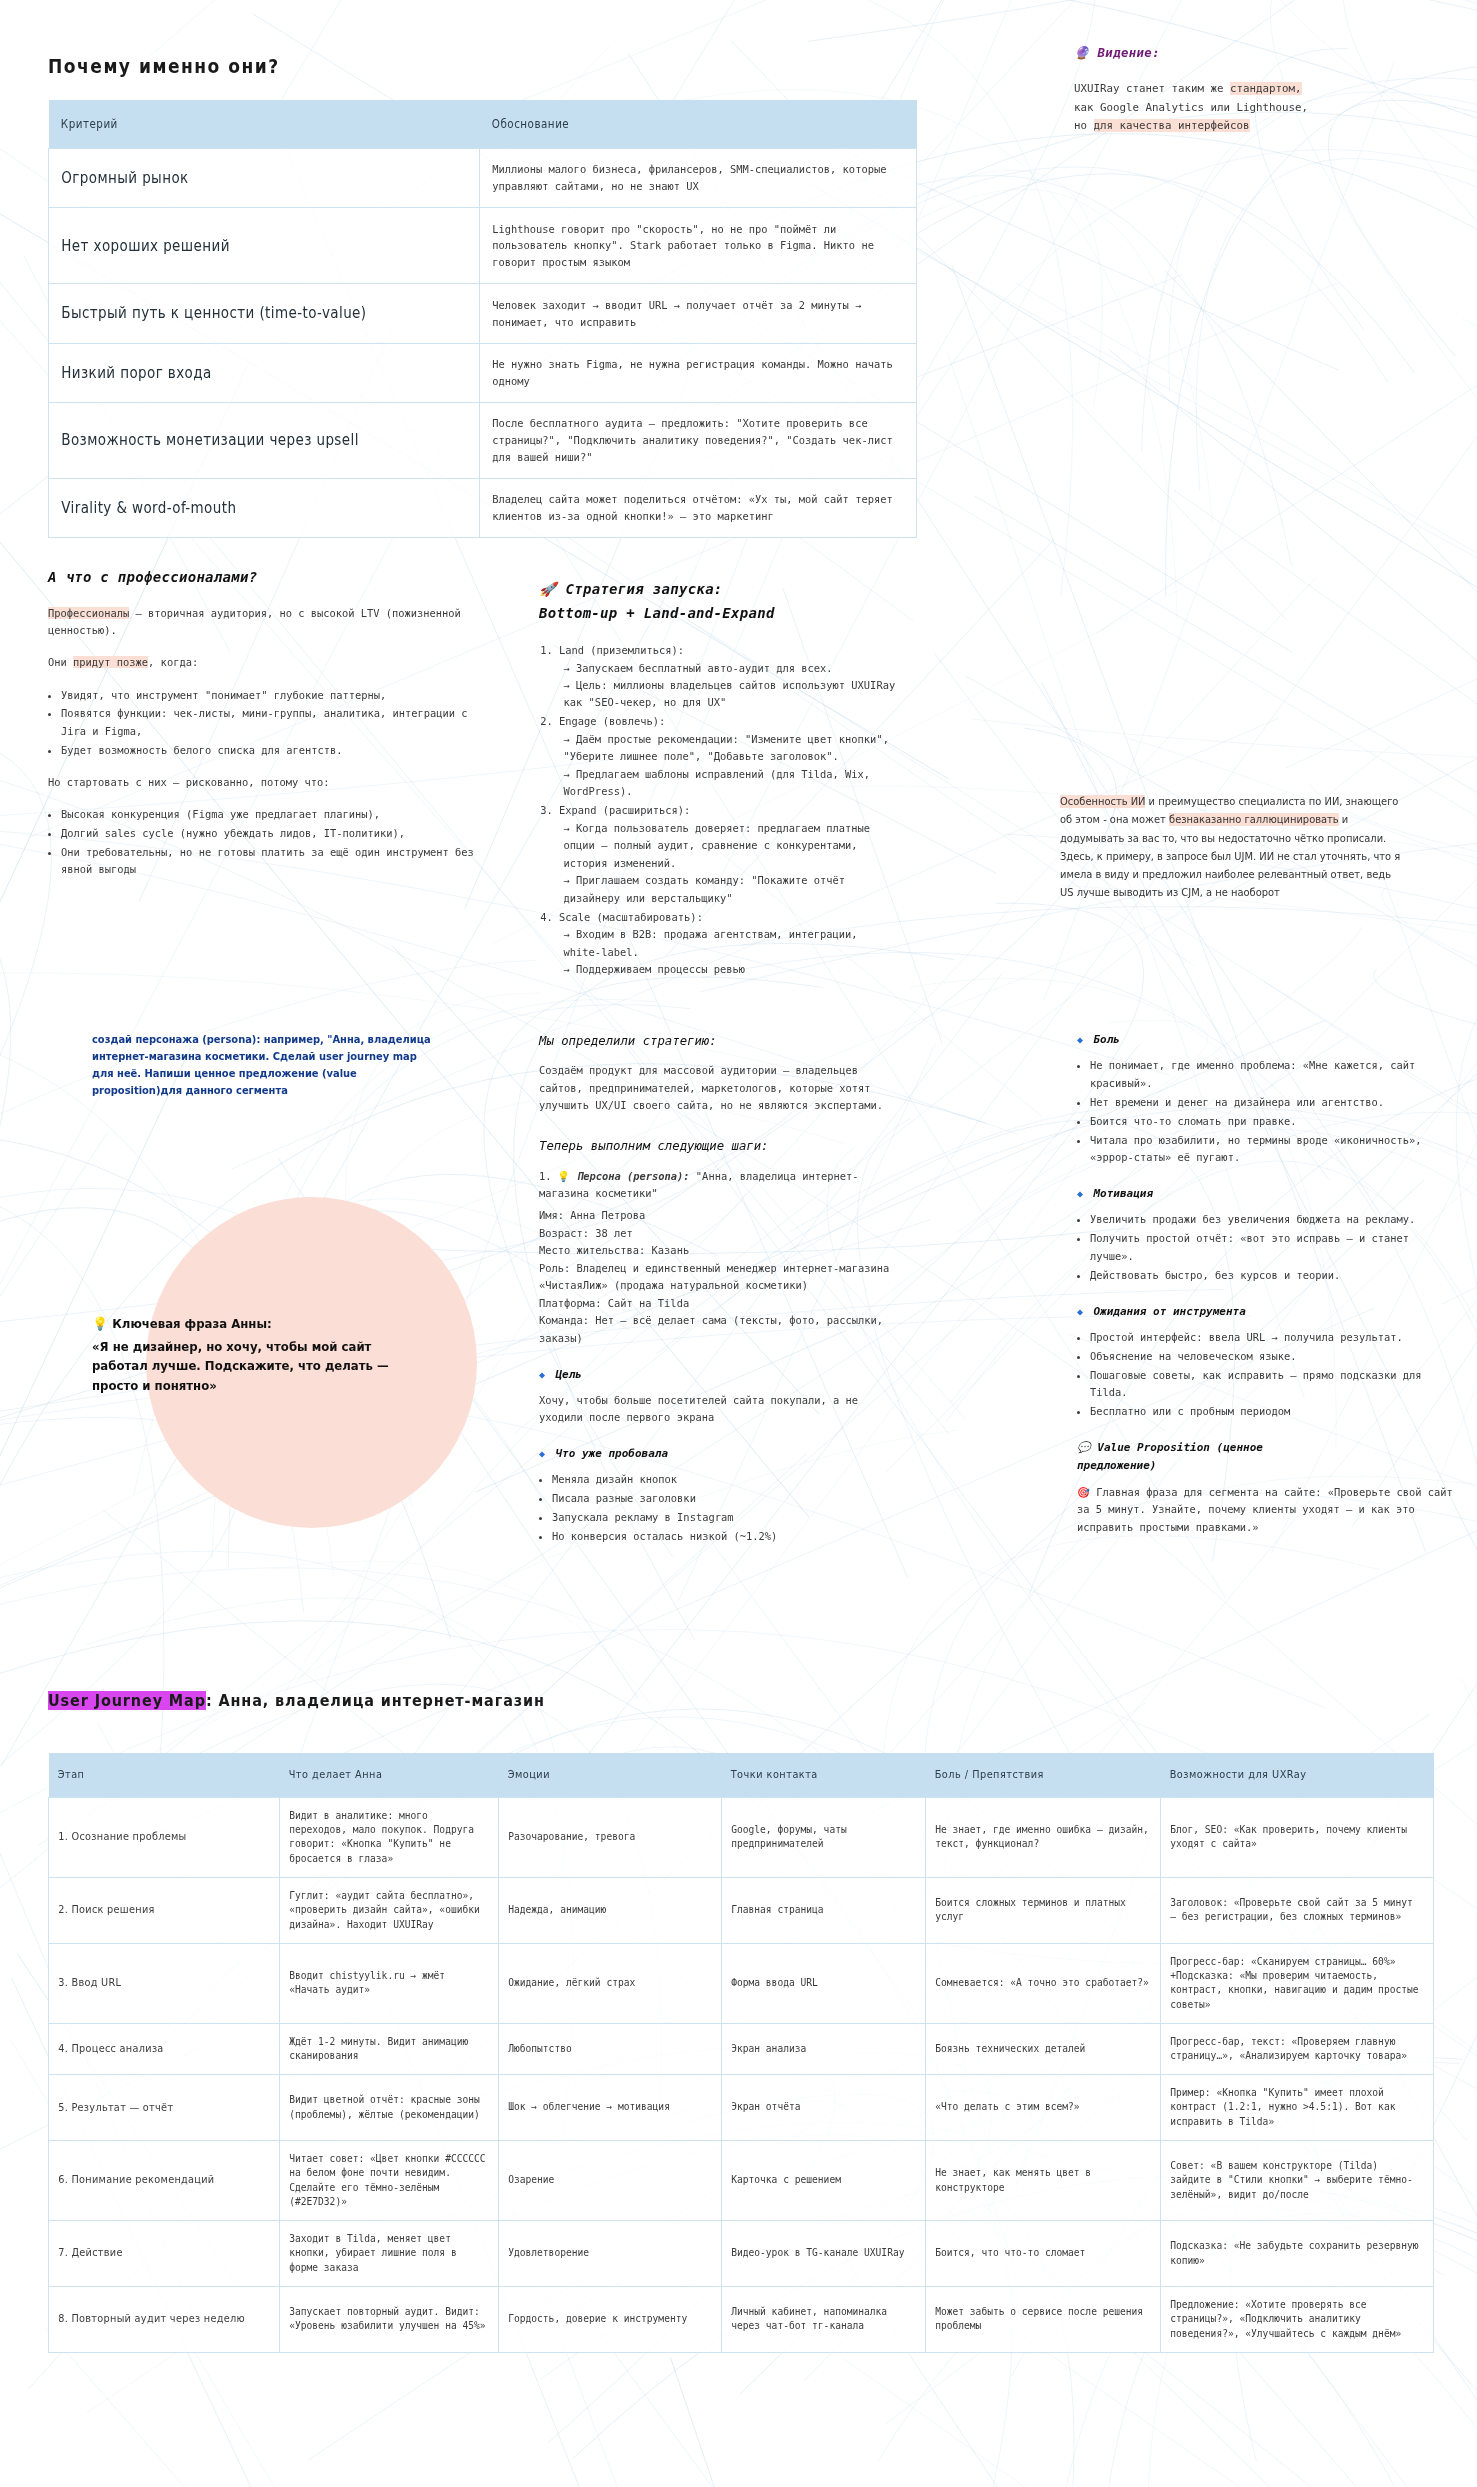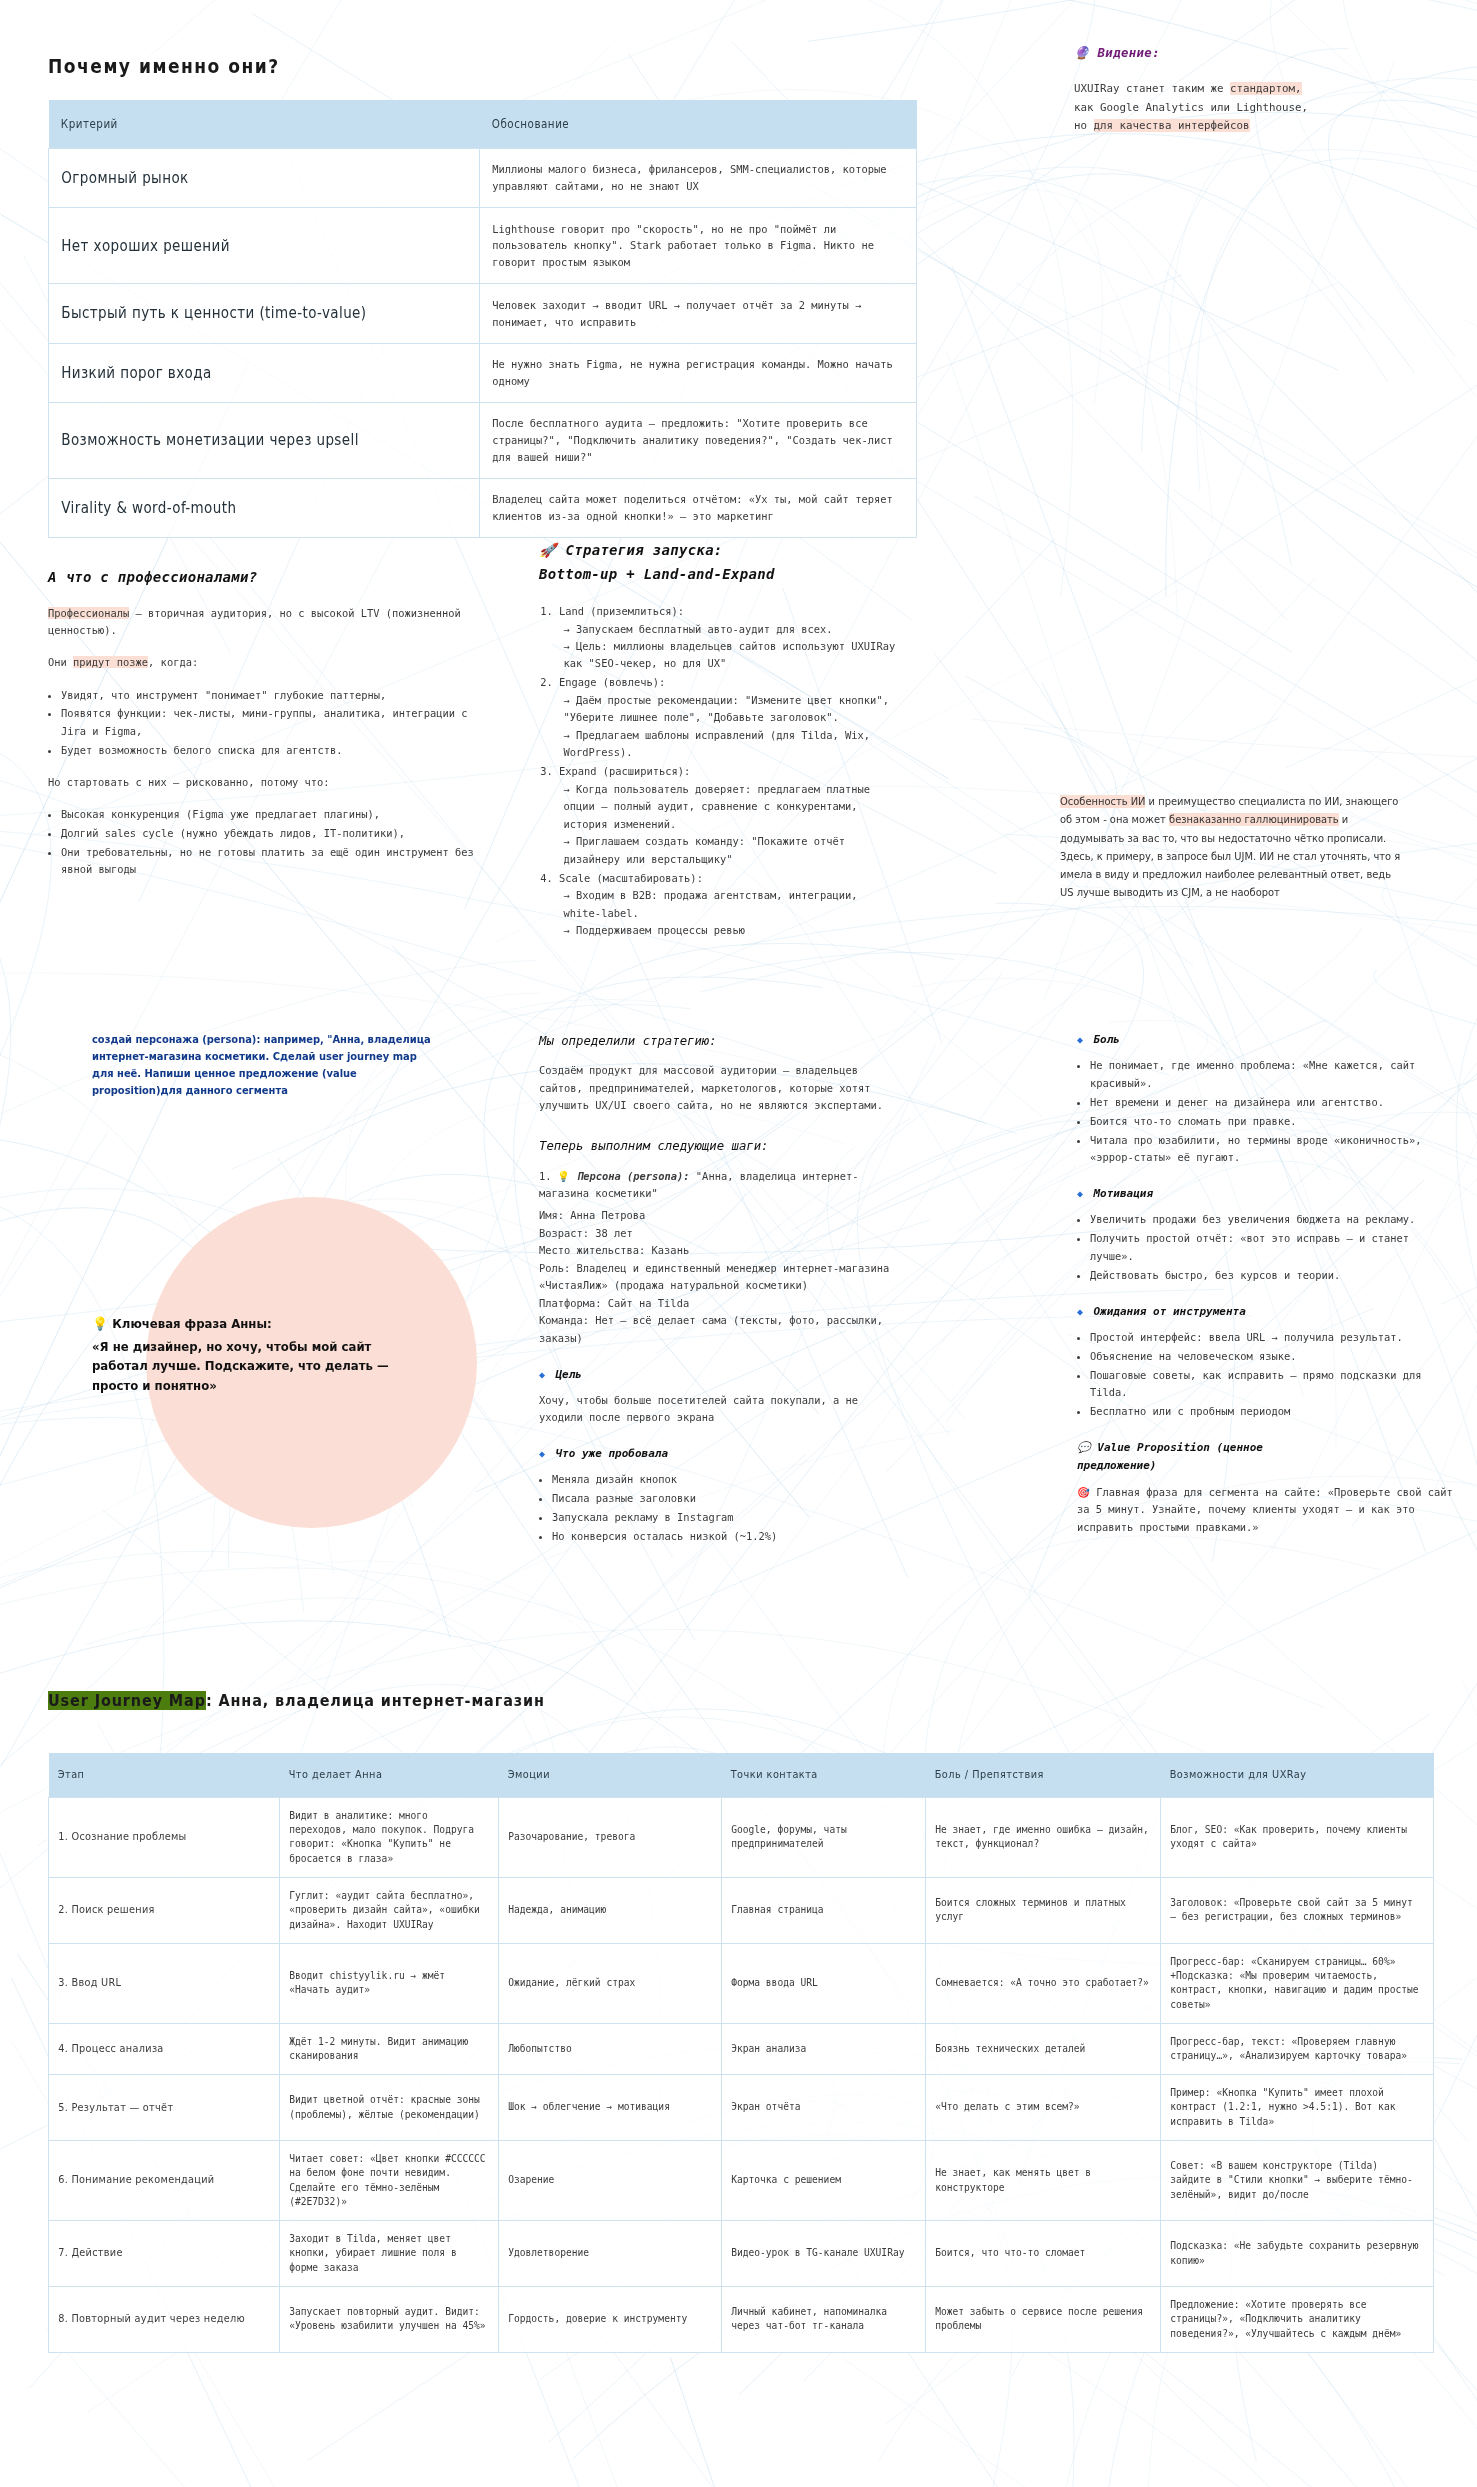--- a/index.html
+++ b/index.html
@@ -38,21 +38,21 @@
   }
   .h-italic {
     font-family: "DejaVu Sans Mono", "Liberation Mono", monospace;
     font-weight: 700;
     font-style: italic;
     font-size: 14px;
     color: #111;
     letter-spacing: 0.3px;
   }
   .hl { background: #fbdfd5; }
-  .hl2 { background: #4d7c0f; }
+  .hl2 { background: #d946ef; }
   #title-why { position: absolute; left: 48px; top: 55px; }
 
   table.tbl {
     border-collapse: collapse;
     table-layout: fixed;
     background: rgba(255,255,255,0.78);
   }
   table.tbl th {
     background: #c6dff0;
     color: #2b3d49;
@@ -87,21 +87,21 @@
   
   #vision { position: absolute; left: 1074px; top: 46px; width: 377px; }
   .vis-head {
     font-weight: 700; font-style: italic; font-size: 12.3px; color: #701a75;
     margin-bottom: 20px; letter-spacing: 0.4px;
   }
   .vis-body { font-size: 10.8px; line-height: 1.72; color: #3b3b3b; }
 
   
   #pros { position: absolute; left: 48px; top: 566px; width: 431px; }
-  #strategy { position: absolute; left: 539px; top: 539px; width: 362px; }
+  #strategy { position: absolute; left: 539px; top: 578px; width: 362px; }
   #ai-note { position: absolute; left: 1060px; top: 793px; width: 346px; }
 
   .body-txt { font-size: 10.4px; line-height: 1.68; color: #3b3b3b; }
   .body-txt p { margin: 0 0 14.6px 0; }
   .body-txt ul { margin: 0 0 14.6px 0; padding-left: 13px; }
   .body-txt li { margin: 0 0 1.5px 0; }
   .body-txt ol { margin: 0; padding-left: 20px; }
   .body-txt ol > li { margin-bottom: 1.5px; }
   .sub { display: block; margin-left: 4.6px; }
 

